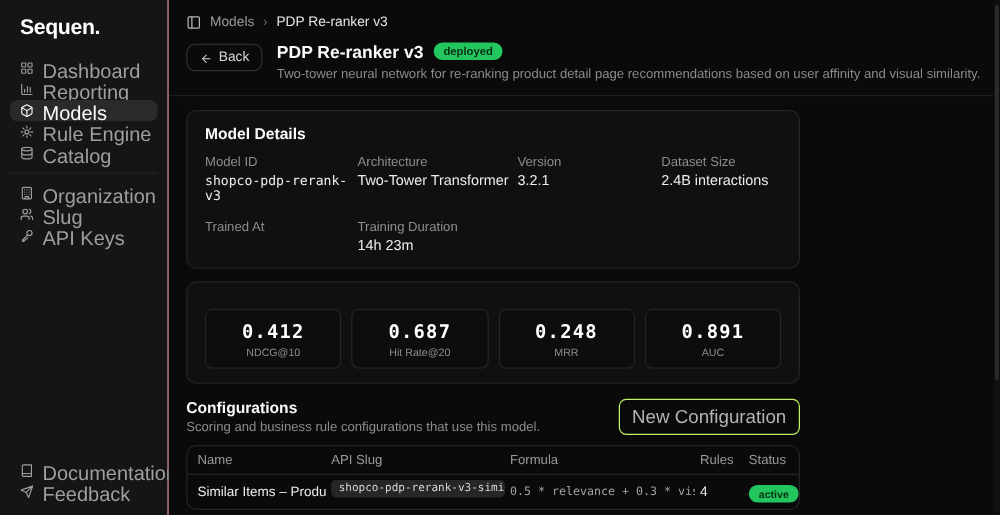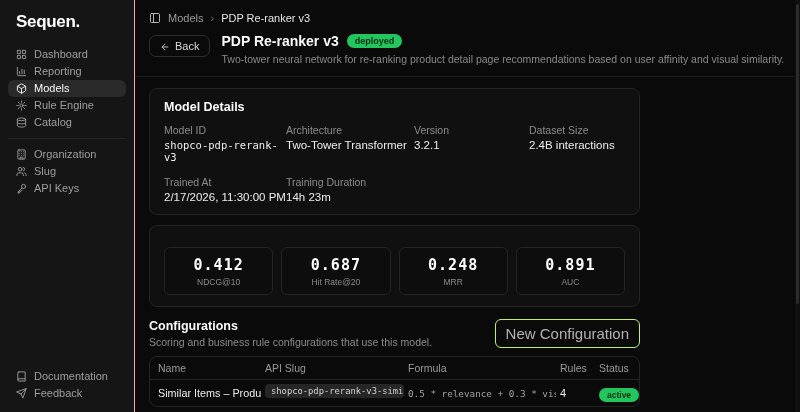--- a/index.html
+++ b/index.html
@@ -5,21 +5,21 @@
   * { margin:0; padding:0; box-sizing:border-box; }
   html,body { width:800px; height:412px; overflow:hidden; background:#0a0a0a;
     font-family:"Liberation Sans", sans-serif; color:#ededed; }
   .app { display:flex; width:800px; height:412px; }
 
   
   .sidebar { width:135px; min-width:135px; background:#151515; border-right:1px solid #fca5a5;
     display:flex; flex-direction:column; padding:10px 0 10px 0; }
   .logo { font-size:17px; font-weight:bold; color:#fff; letter-spacing:-.3px; padding:2px 16px 14px 16px; }
   .nav { display:flex; flex-direction:column; padding:0 8px; }
-  .nav-item { display:flex; align-items:flex-end; gap:7px; color:#9f9f9f; font-size:11px;
+  .nav-item { display:flex; align-items:flex-start; gap:7px; color:#9f9f9f; font-size:16px;
     padding:3px 8px; border-radius:6px; height:17px; cursor:pointer; white-space:nowrap; }
   .nav-item svg { width:11px; height:11px; flex:0 0 auto; }
   .nav-item.active { background:#2a2a2a; color:#fafafa; }
   .nav-divider { border-top:1px solid #242424; margin:7px 8px; }
   .sidebar .spacer { flex:1; }
 
   
   .main { flex:1; position:relative; background:#0a0a0a; overflow:hidden; }
   .bc-bar { display:flex; align-items:center; gap:7px; padding:10px 0 0 14px; font-size:11px; color:#9a9a9a; height:25px; }
   .bc-bar svg { width:12px; height:12px; color:#b5b5b5; }
@@ -223,21 +223,20 @@
           <div>
             <div class="field-label">Version</div>
             <div class="field-value">3.2.1</div>
           </div>
           <div>
             <div class="field-label">Dataset Size</div>
             <div class="field-value">2.4B interactions</div>
           </div>
           <div>
             <div class="field-label">Trained At</div>
-            <div class="field-value">2/17/2026, 11:30:00 PM</div>
           </div>
           <div>
             <div class="field-label">Training Duration</div>
             <div class="field-value">14h 23m</div>
           </div>
         </div>
       </section>
 
       <section class="card">
         <div class="metrics-row">

